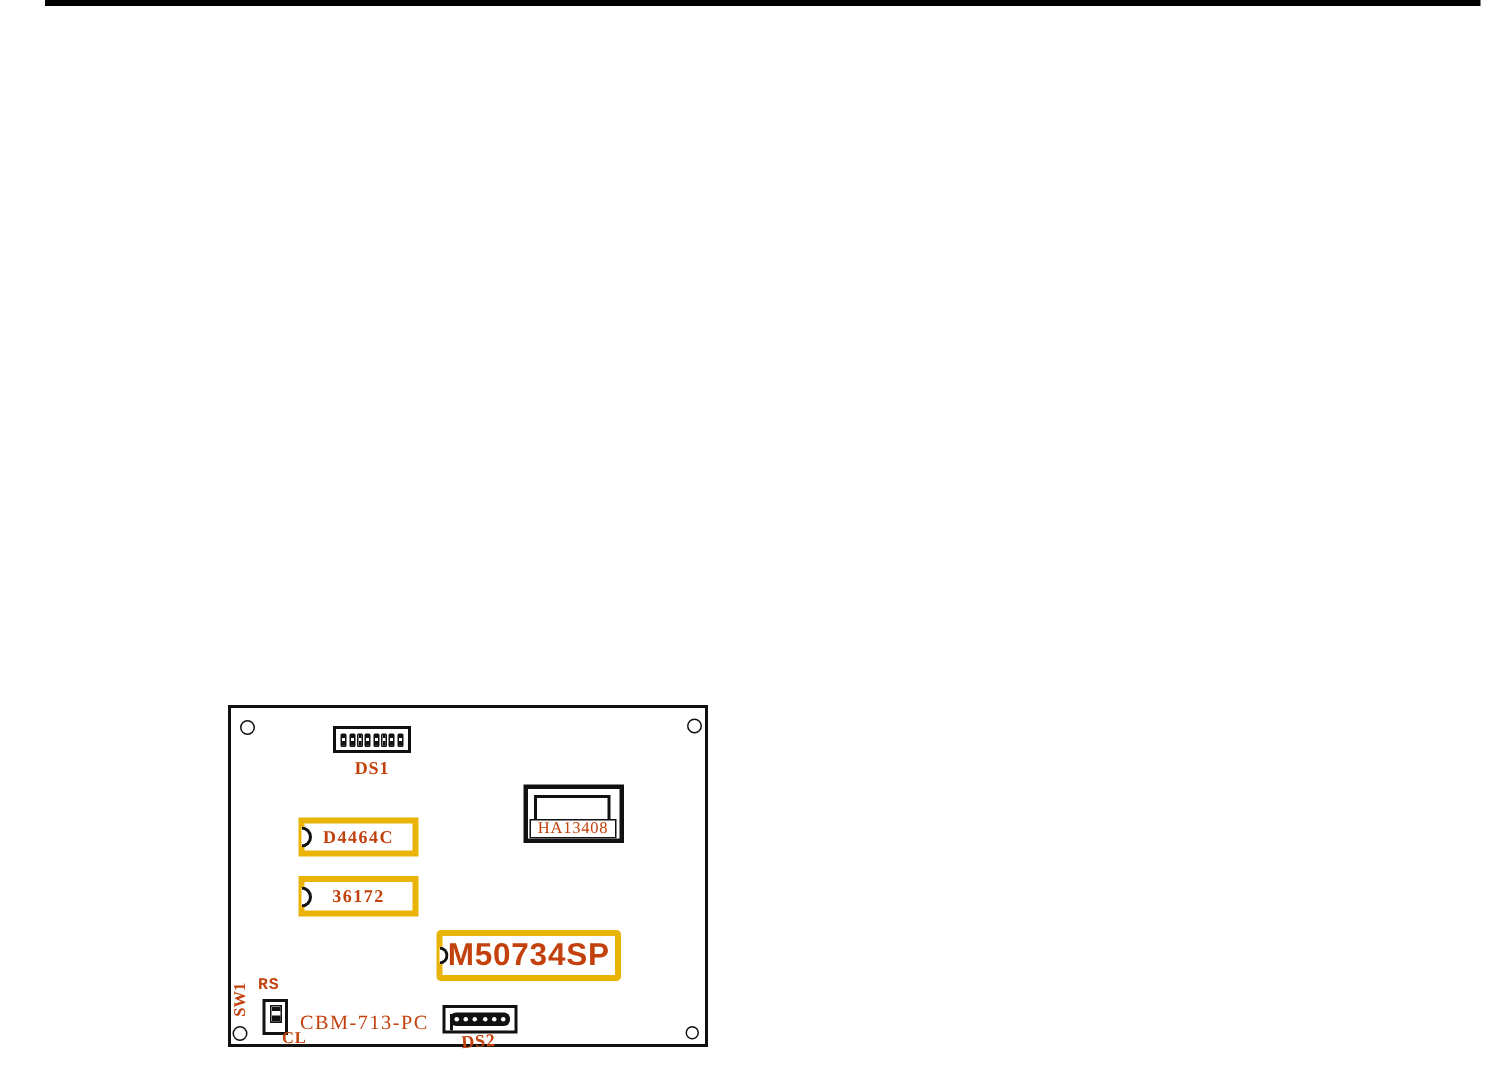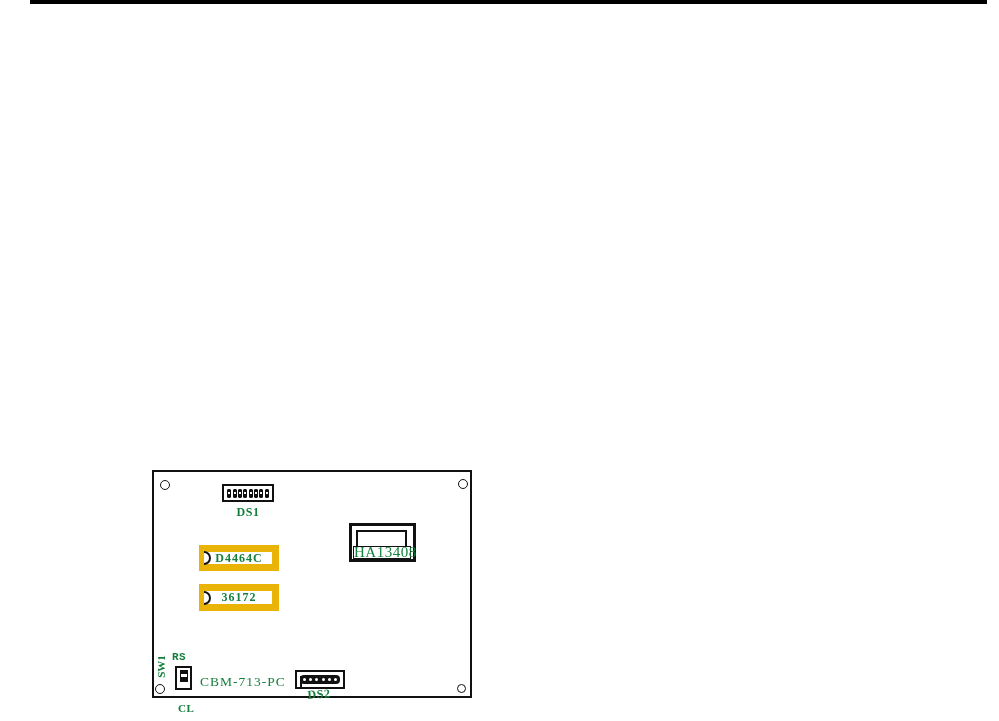--- a/index.html
+++ b/index.html
@@ -3,21 +3,21 @@
 <meta charset="utf-8">
 <style>
   * { box-sizing: border-box; }
   html, body { margin: 0; padding: 0; background: #ffffff; }
   .page {
     position: relative;
     width: 999px;
     height: 721px;
     background: #ffffff;
     font-family: "Liberation Serif", serif;
-    color: #15803d;
+    color: #c2410c;
     overflow: hidden;
   }
 
   
   .top-rule {
     position: absolute;
     left: 30px; top: 0;
     width: 957px; height: 4px;
     background: #000000;
   }
@@ -83,21 +83,21 @@
   .ds2-band .dot { width: 3px; height: 3px; border-radius: 50%; background: #ffffff; }
   .ds2-tick { position: absolute; left: 3px; top: 4px; width: 2px; height: 11px; background: #111111; }
   .dip-label.ds2 {
     left: 148px; top: 215px; width: 34px; text-align: center;
     transform: rotate(-4deg);
   }
 
   
   .chip {
     position: absolute;
-    border: 7px solid #eab308;
+    border: 4px solid #eab308;
     background: #ffffff;
     display: flex;
     align-items: center;
     justify-content: center;
     font-weight: bold;
   }
   .chip .notch {
     position: absolute;
     left: -2px; top: 50%;
     transform: translateY(-50%);
@@ -131,21 +131,21 @@
     width: 51px; height: 22px;
     border: 2px solid #111111;
     background: #ffffff;
   }
   .ha-label-box {
     position: absolute;
     left: 1px; top: 20px;
     width: 58px; height: 13px;
     border: 1.5px solid #111111;
     background: #ffffff;
-    font-size: 15px;
+    font-size: 11px;
     line-height: 11px;
     text-align: center;
     letter-spacing: 0.5px;
   }
 
   
   .sw1-label {
     position: absolute;
     left: -6px; top: 188px;
     width: 26px; height: 13px;
@@ -154,21 +154,21 @@
     font-weight: bold;
     text-align: center;
   }
   .rs-label, .cl-label {
     position: absolute;
     font-size: 11px;
     font-weight: bold;
     letter-spacing: 0.5px;
   }
   .rs-label { left: 18px; top: 179px; font-family: Liberation Mono, monospace; }
-  .cl-label { left: 24px; top: 214px; margin-top: 16px; }
+  .cl-label { left: 34px; top: 214px; }
   .sw-box {
     position: absolute;
     left: 21px; top: 194px;
     width: 17px; height: 24px;
     border: 2px solid #111111;
     background: #ffffff;
     display: flex;
     align-items: flex-start;
     justify-content: center;
   }
@@ -224,20 +224,24 @@
     <div class="chip d4464c">
       <span class="notch"></span>
       <span>D4464C</span>
     </div>
 
     <div class="chip e27128">
       <span class="notch"></span>
       <span>36172</span>
     </div>
 
+    <div class="chip m50734">
+      <span class="notch"></span>
+      <span>M50734SP</span>
+    </div>
 
     <div class="sw1-label">SW1</div>
     <div class="rs-label">RS</div>
     <div class="sw-box">
       <div class="sw-knob"></div>
     </div>
     <div class="cl-label">CL</div>
 
     <div class="board-name">CBM-713-PC</div>
 

